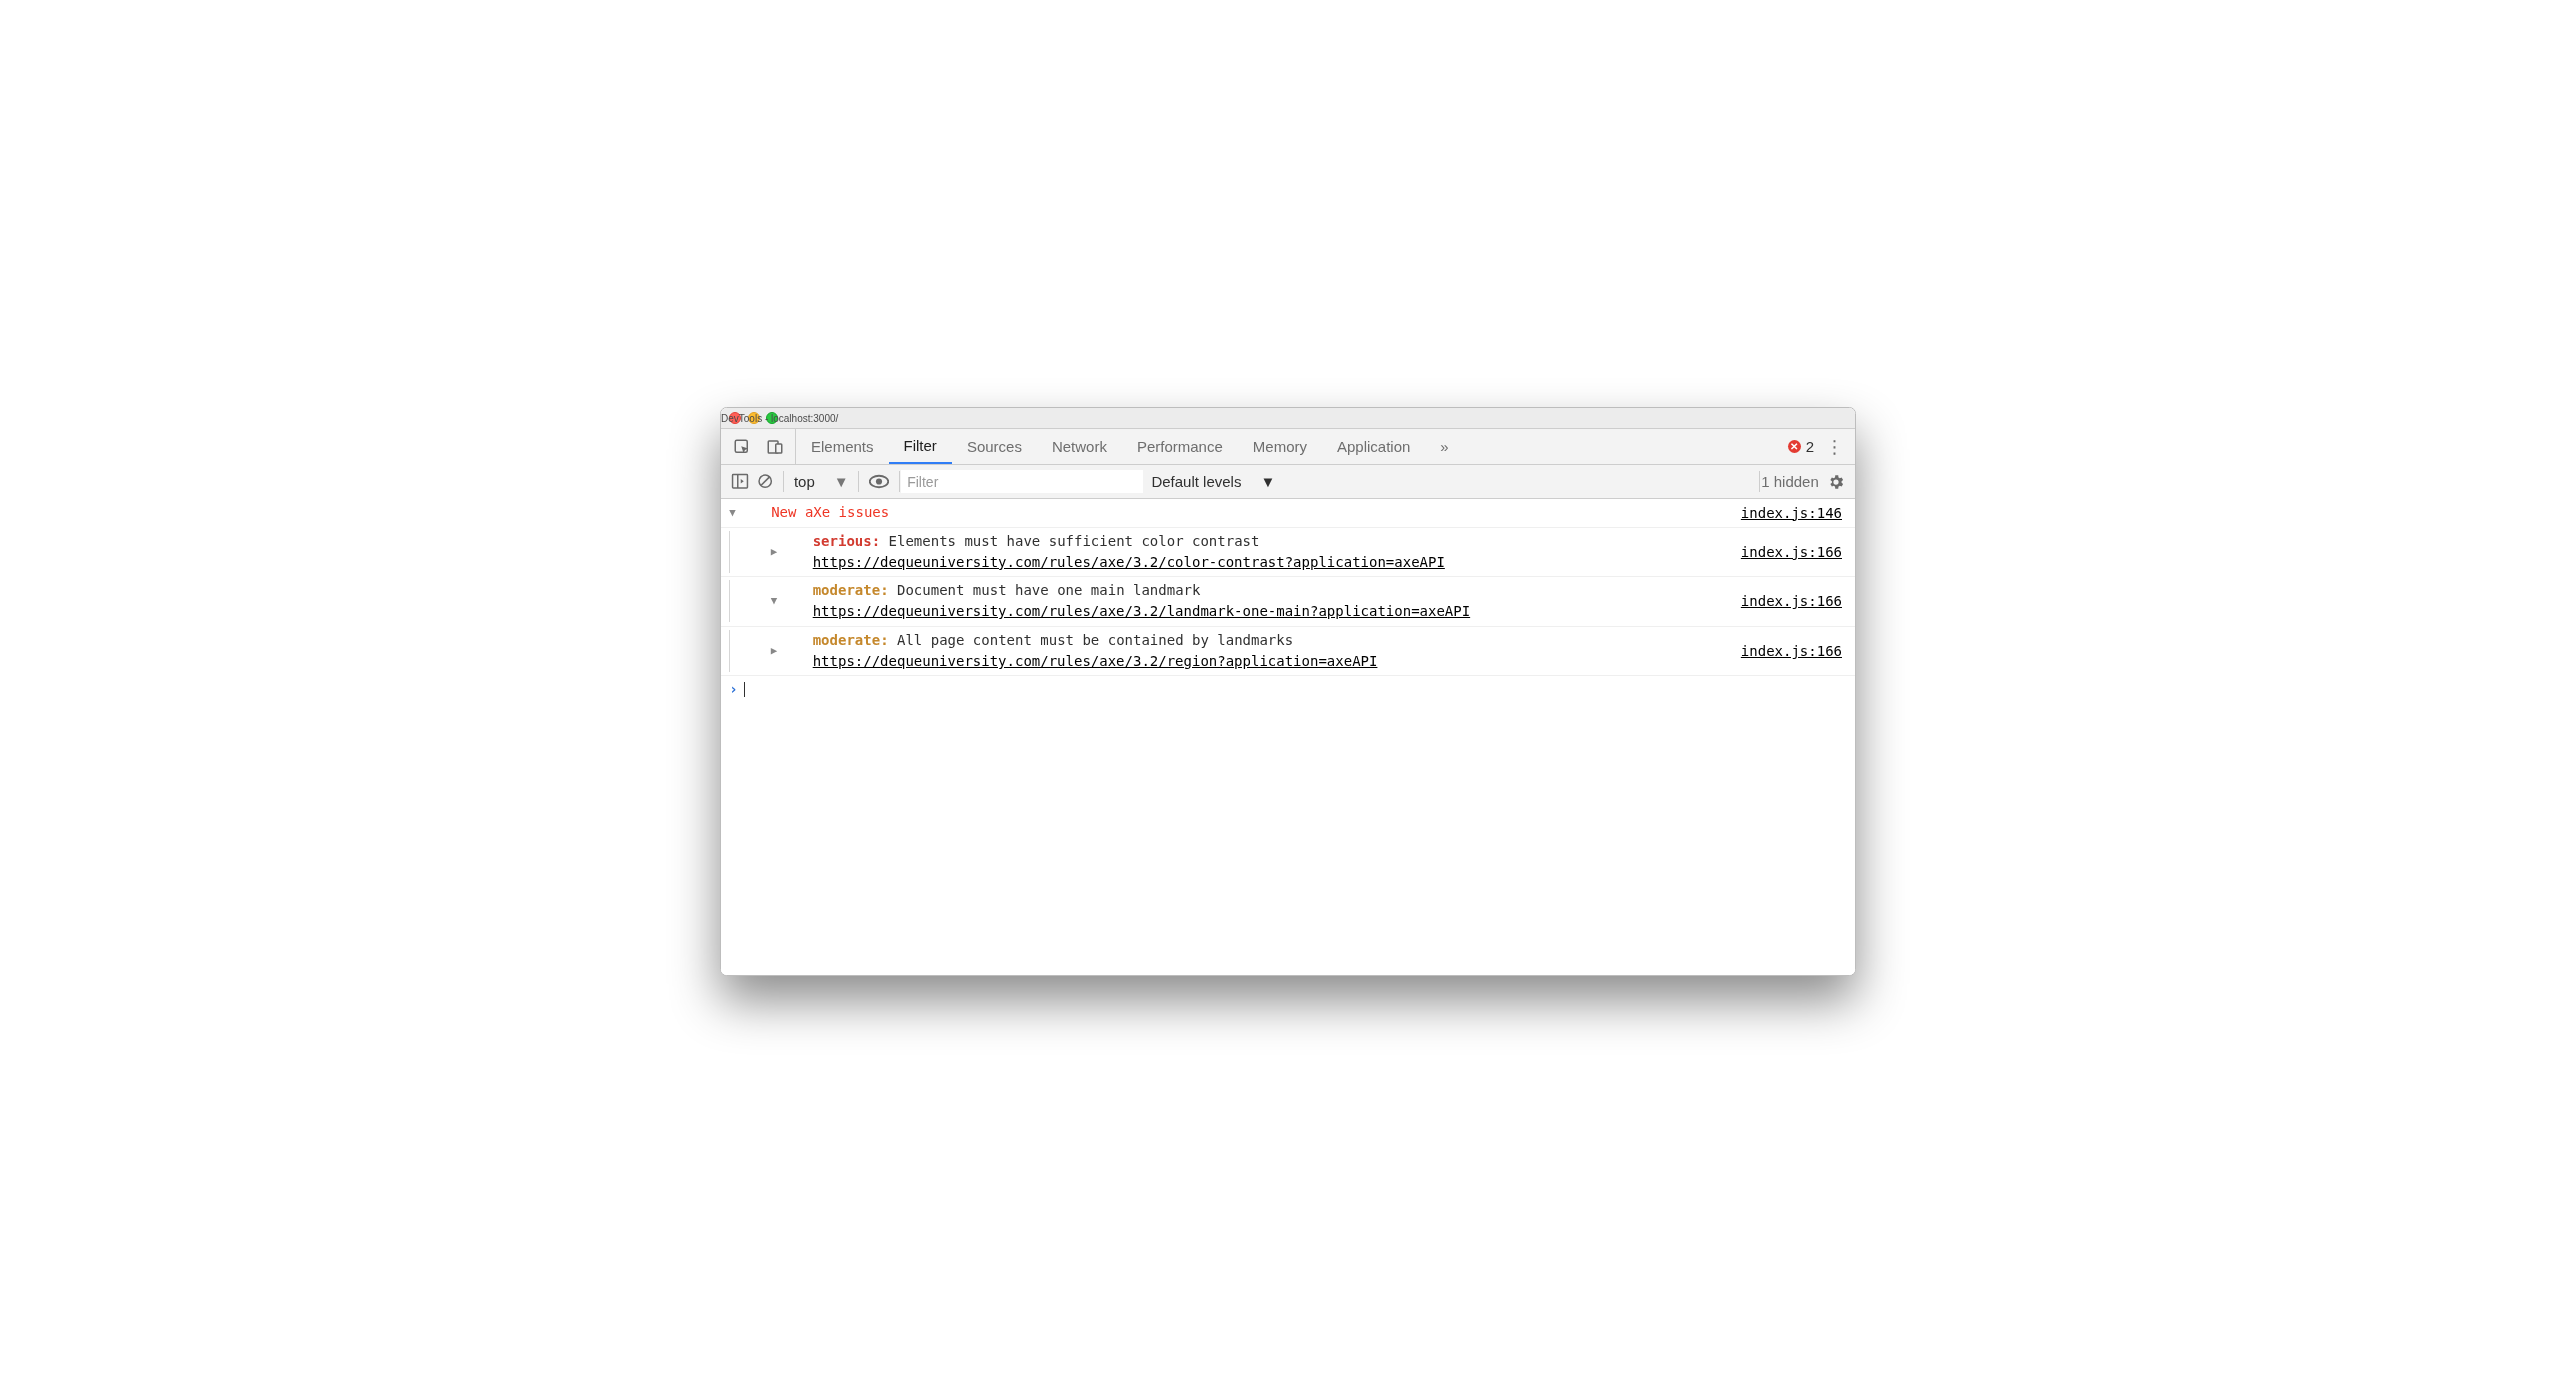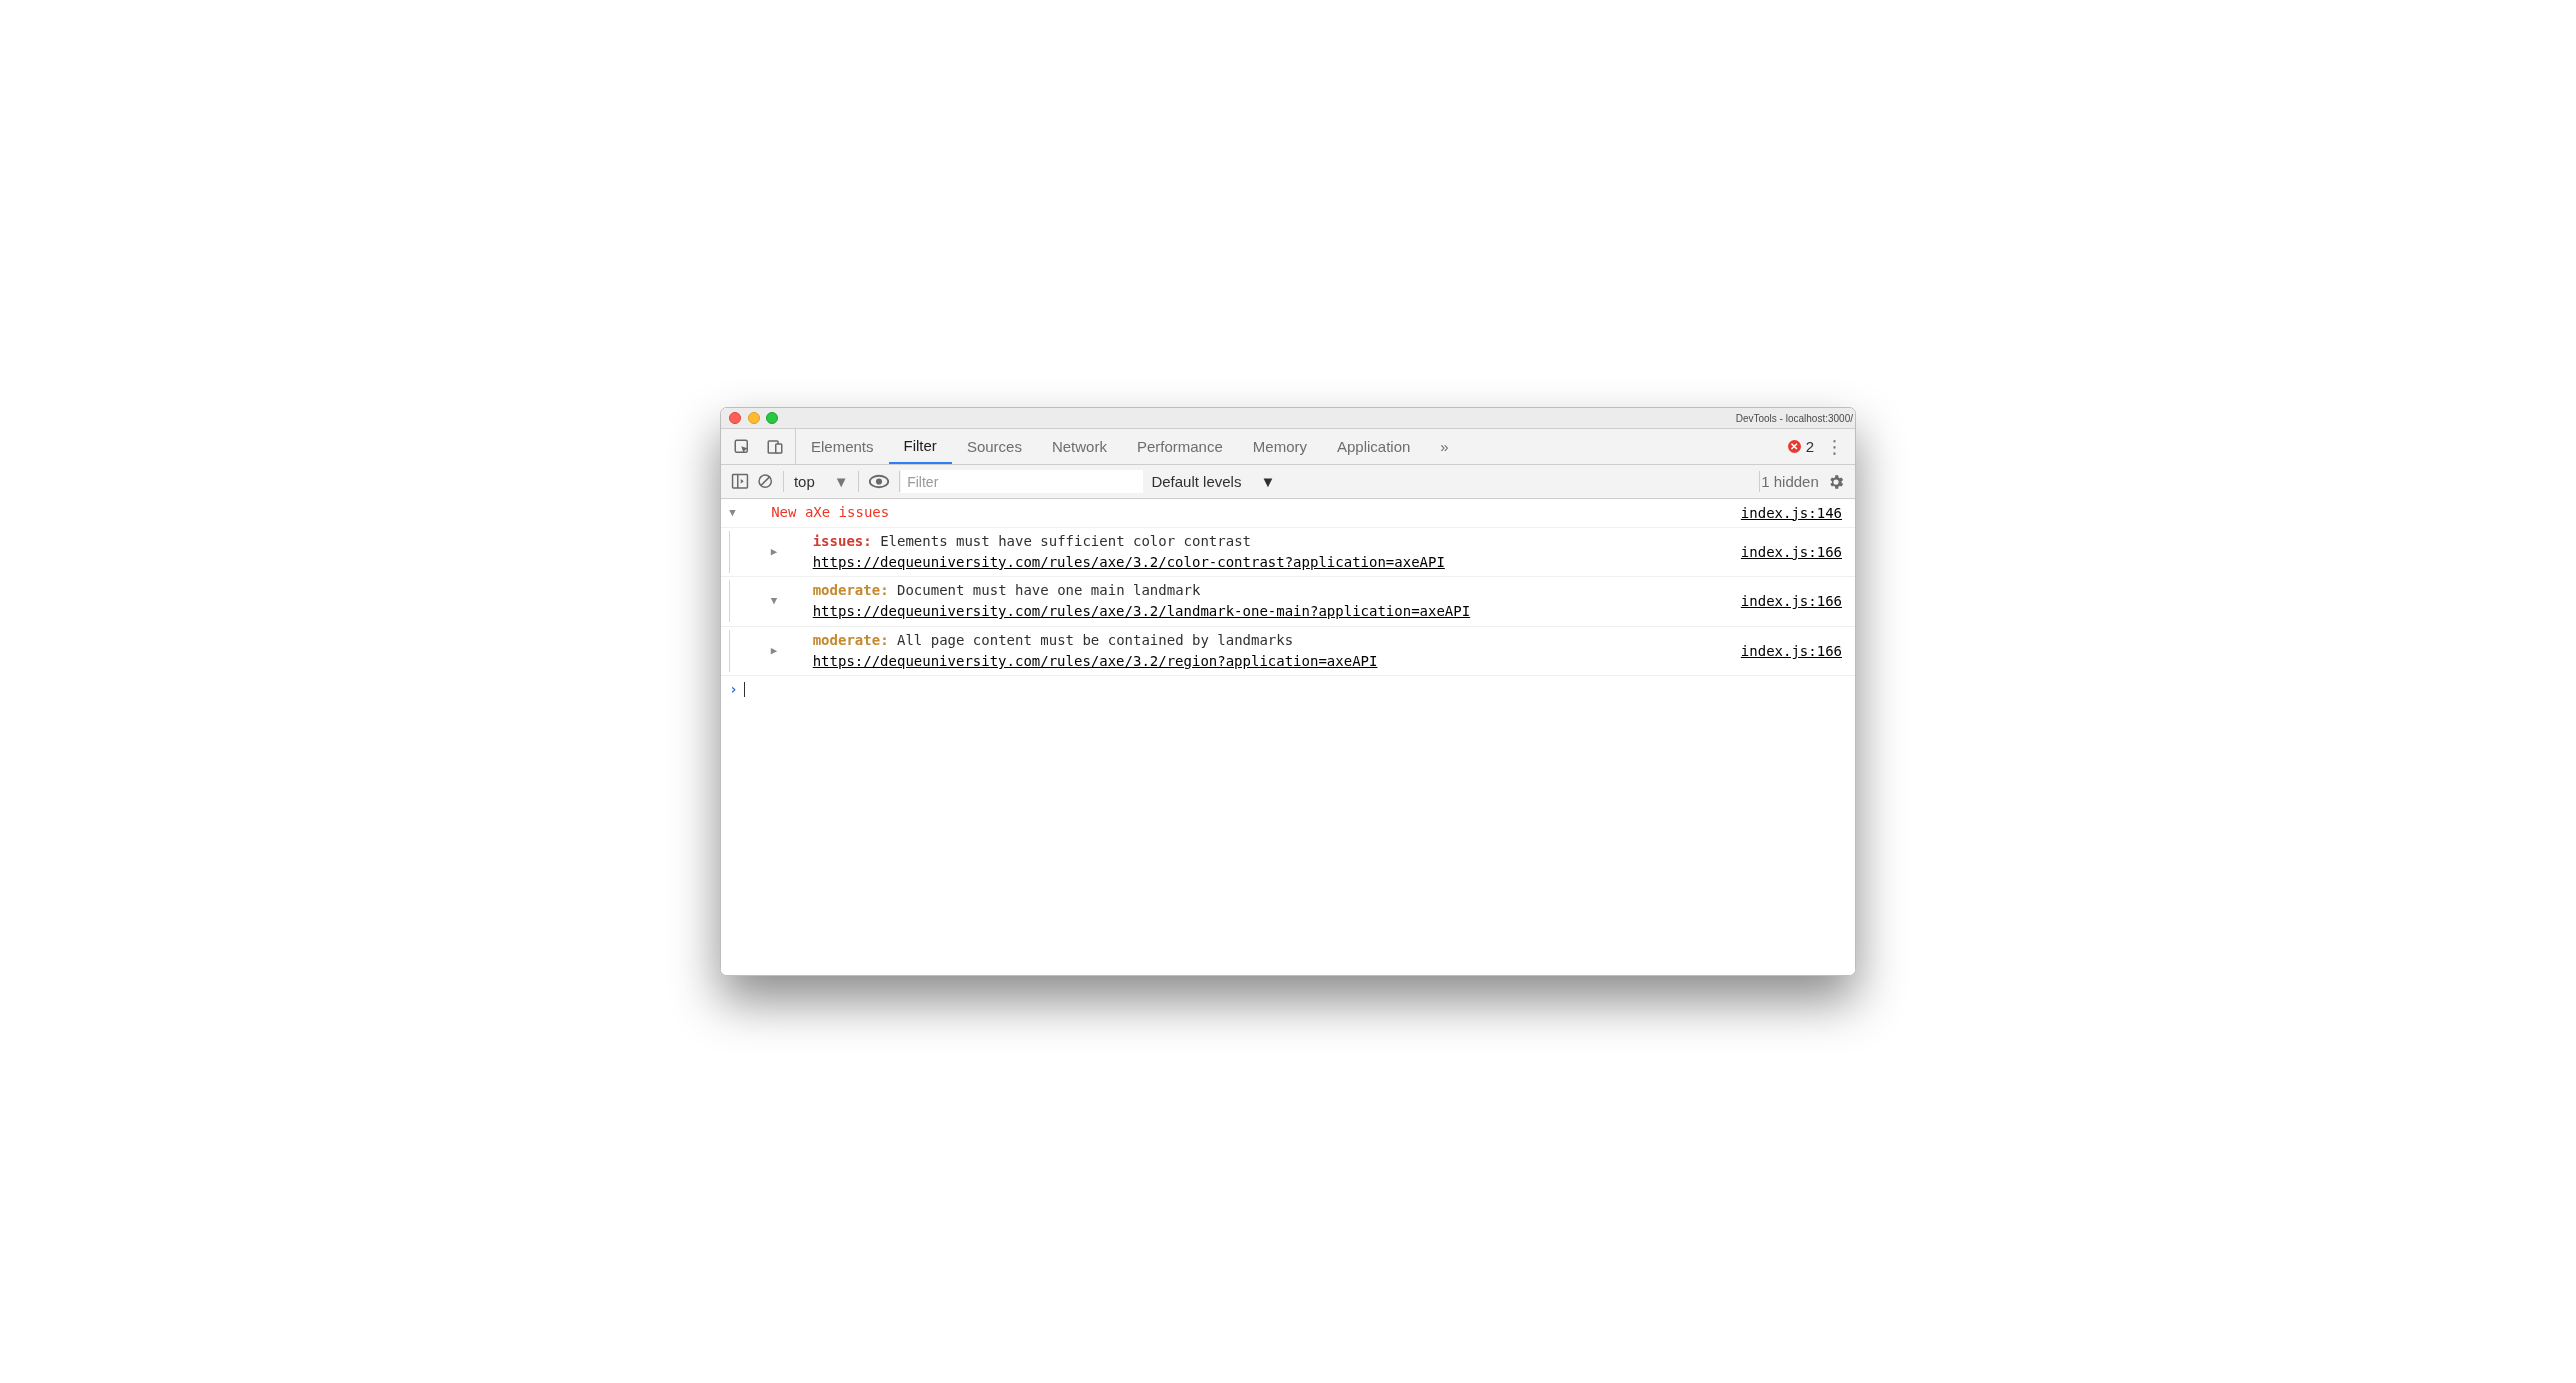--- a/index.html
+++ b/index.html
@@ -35,21 +35,21 @@
     border-bottom:0.8px solid var(--border);
     display:flex;align-items:center;
     position:relative;
     font-size:10px;color:#4a4a4a;
   }
   .traffic{display:flex;gap:6.6px;padding-left:8.2px;}
   .dot{width:10px;height:10px;border-radius:50%;}
   .dot.r{background:#ff5f57;border:0.8px solid #e24238;}
   .dot.y{background:#febc2e;border:0.8px solid #dea022;}
   .dot.g{background:#28c840;border:0.8px solid #17a42c;}
-  .title{position:absolute;left:0;right:2px;text-align:right;pointer-events:none;}
+  .title{position:absolute;left:0;right:2px;text-align:left;pointer-events:none;}
   
   .tabs-row{
     height:35px;background:var(--toolbar-bg);border-bottom:0.8px solid var(--border);
     display:flex;align-items:stretch;color:var(--muted);font-size:15px;
   }
   .tabs-left{display:flex;align-items:center;gap:15px;padding:0 11.5px;border-right:0.8px solid var(--border);}
   .icon-btn{display:inline-flex;align-items:center;color:#6a6a6a;}
   .icon-btn svg{display:block;}
   .tabs{display:flex;align-items:stretch;}
   .tab{padding:0 15px;display:flex;align-items:center;cursor:default;}
@@ -215,21 +215,21 @@
       <div class="msg-content">
         <span class="grp-title">New aXe issues</span>
       </div>
       <a class="src-link">index.js:146</a>
     </div>
 
     <div class="msg">
       <span class="indent"></span>
       <span class="disc right"></span>
       <div class="msg-content">
-        <span class="sev-serious"><span>issues</span>:</span>
+        <span class="sev-serious"><span>serious</span>:</span>
         <span>Elements must have sufficient color contrast</span><br>
         <a>https://dequeuniversity.com/rules/axe/3.2/color-contrast?application=axeAPI</a>
       </div>
       <a class="src-link">index.js:166</a>
     </div>
 
     <div class="msg">
       <span class="indent"></span>
       <span class="disc down"></span>
       <div class="msg-content">

